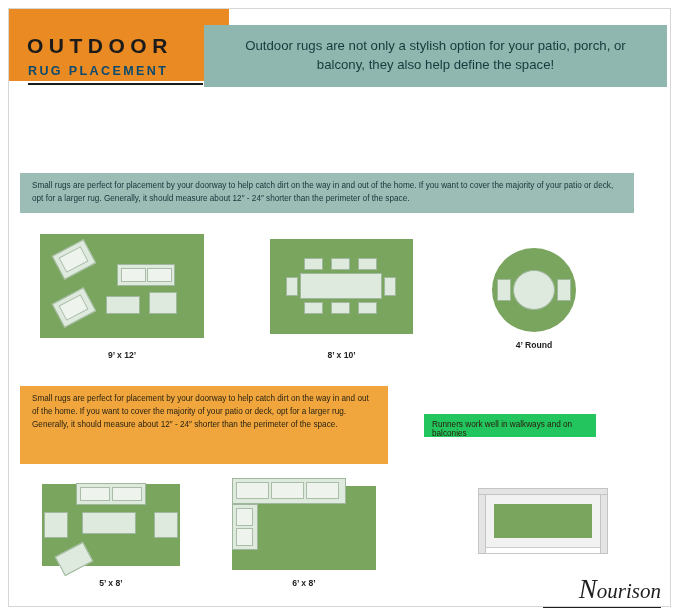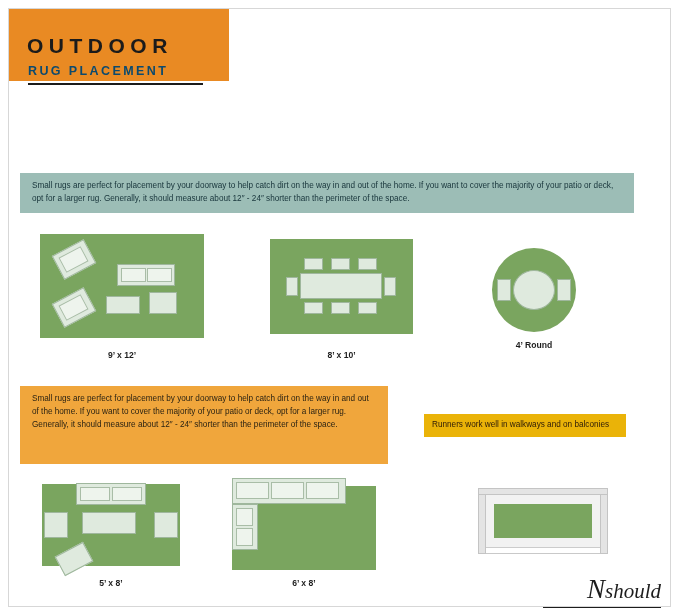--- a/index.html
+++ b/index.html
@@ -167,23 +167,23 @@
   .orange-note p {
     margin: 0;
     padding: 7px 14px 0 12px;
     font-size: 8.2px;
     line-height: 12.8px;
     color: #2b2313;
   }
   .orange-strip {
     position: absolute;
     left: 424px; top: 414px;
-    width: 202px;
+    width: 172px;
     height: 23px;
-    background: #eab308;
+    background: #22c55e;
   }
   .orange-strip p {
     margin: 0;
     padding: 6px 0 0 8px;
     font-size: 8.2px;
     color: #2b1a08;
   }
 
   
   .balcony-outer {
@@ -232,20 +232,23 @@
 
 <div id="page">
   <div class="frame"></div>
 
   <div class="title-block">
     <div class="title-line1">OUTDOOR</div>
     <div class="title-line2">RUG PLACEMENT</div>
     <div class="title-rule"></div>
   </div>
 
+  <div class="teal-banner">
+    <p>Outdoor rugs are not only a stylish option for your patio, porch, or balcony, they also help define the space!</p>
+  </div>
 
 
   <div class="teal-note">
     <p>Small rugs are perfect for placement by your doorway to help catch dirt on the way in and out of the home. If you want to cover the majority of your patio or deck, opt for a larger rug. Generally, it should measure about 12″ - 24″ shorter than the perimeter of the space.</p>
   </div>
 
   <div class="rug" style="left:40px; top:234px; width:164px; height:104px;"></div>
 
   <div class="furn" style="left:117px; top:264px; width:58px; height:22px;"></div>
   <div class="furn-light" style="left:121px; top:268px; width:25px; height:14px;"></div>
@@ -318,16 +321,16 @@
   </div>
 
   <div class="balcony-outer" style="left:478px; top:488px; width:130px; height:66px;"></div>
   <div class="balcony-inner" style="left:484px; top:494px; width:118px; height:54px;"></div>
   <div class="rug" style="left:494px; top:504px; width:98px; height:34px;"></div>
   <div class="balcony-rail" style="left:478px; top:488px; width:8px; height:66px;"></div>
   <div class="balcony-rail" style="left:600px; top:488px; width:8px; height:66px;"></div>
   <div class="balcony-rail" style="left:478px; top:488px; width:130px; height:7px;"></div>
 
   <div class="brand">
-    <span class="cap">N</span><span>should</span>
+    <span class="cap">N</span><span>ourison</span>
   </div>
   <div class="brand-rule"></div>
 </div>
 
 </body></html>

